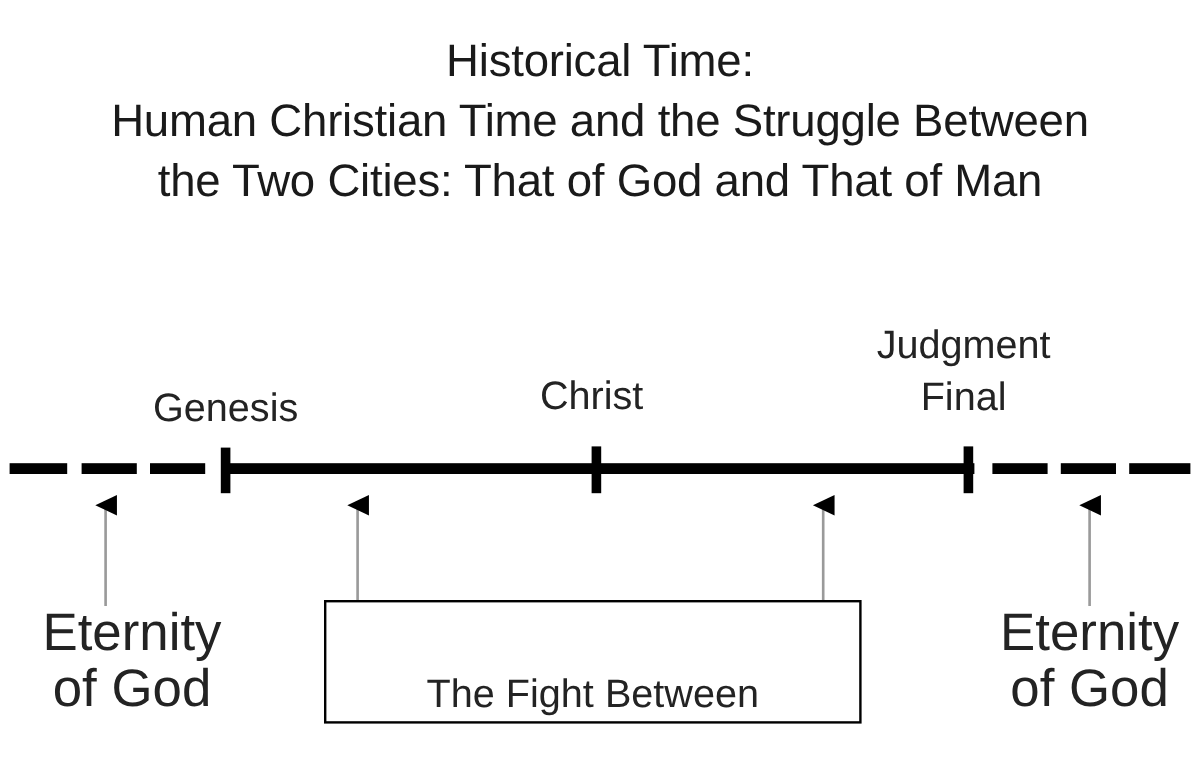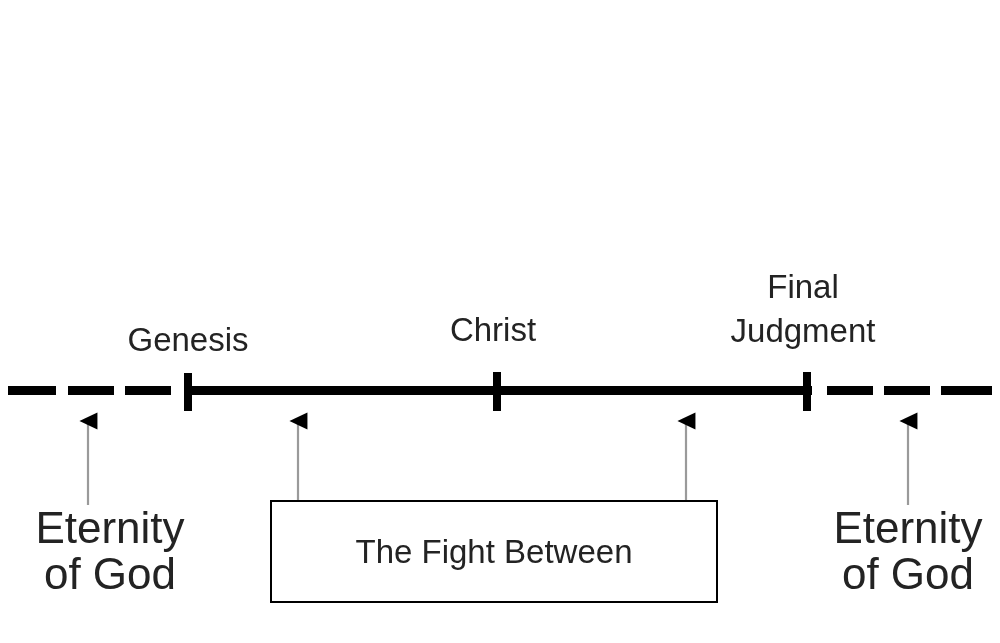--- a/index.html
+++ b/index.html
@@ -94,37 +94,42 @@
     left: 270px;
     top: 500px;
     width: 448px;
     height: 103px;
     border: 2px solid #000000;
     box-sizing: border-box;
     background: transparent;
     display: flex;
     flex-direction: column;
     align-items: center;
-    justify-content: center;
+    justify-content: flex-end;
   }
   .note-line {
     display: block;
     font-size: 33px;
     line-height: 46px;
     font-weight: 300;
     color: #232323;
     white-space: nowrap;
     text-align: center;
   }
 </style>
 </head>
 <body>
 
 <div id="canvas">
 
+  <div class="title-block">
+    <span class="title-line">Historical Time:</span>
+    <span class="title-line">Human Christian Time and the Struggle Between</span>
+    <span class="title-line">the Two Cities: That of God and That of Man</span>
+  </div>
 
   <div class="dash" style="left:8px;  width:48px;"></div>
   <div class="dash" style="left:68px; width:46px;"></div>
   <div class="dash" style="left:125px;width:46px;"></div>
 
   <div class="axis-solid"></div>
 
   <div class="dash" style="left:827px;width:46px;"></div>
   <div class="dash" style="left:884px;width:46px;"></div>
   <div class="dash" style="left:941px;width:51px;"></div>
@@ -135,22 +140,22 @@
 
   <div class="axis-label" style="left:393px; top:308px; width:200px;">
     <span>Christ</span>
   </div>
 
   <div class="axis-label" style="left:88px; top:318px; width:200px;">
     <span>Genesis</span>
   </div>
 
   <div class="axis-label" style="left:703px; top:265px; width:200px;">
+    <span style="display:block;">Judgment</span>
     <span style="display:block;">Final</span>
-    <span style="display:block;">Judgment</span>
   </div>
 
   <svg class="arrow-svg" viewBox="0 0 1000 643" xmlns="http://www.w3.org/2000/svg">
     <defs>
       <marker id="ahead" markerWidth="9" markerHeight="9" refX="4.5" refY="4.3" orient="auto" markerUnits="strokeWidth">
         <path d="M0.6,8.6 L4.5,0.4 L8.4,8.6 Z" fill="#000000"></path>
       </marker>
     </defs>
     <g stroke="#9a9a9a" stroke-width="2.2" fill="none">
       <line x1="88" y1="505" x2="88" y2="421" marker-end="url(#ahead)"></line>

